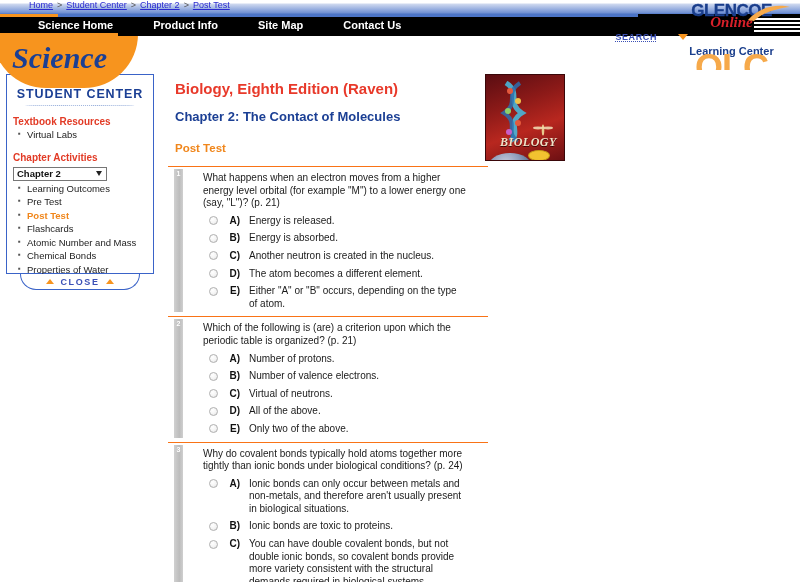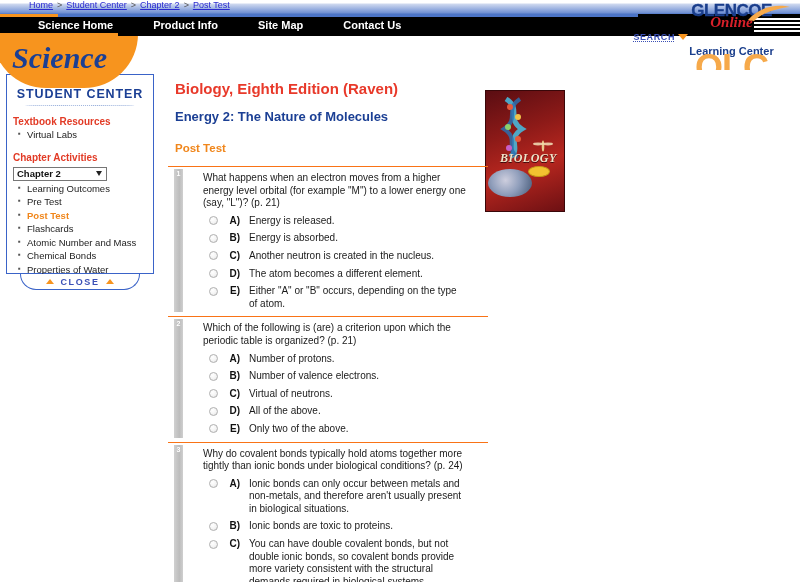--- a/index.html
+++ b/index.html
@@ -56,21 +56,21 @@
     background:#f7941e; z-index:6;
   }
   .blue-strip-top{
     position:absolute; left:58px; top:14px; width:580px; height:3px;
     background:#4c74c6; z-index:6;
   }
 
   
   .search-box{
     position:absolute; right:112px; top:32px;
-    display:flex; align-items:center; gap:3px;
+    display:flex; align-items:center; gap:21px;
     z-index:7; cursor:pointer;
   }
   .search-label{
     font-size:9px; font-weight:bold; color:#3a4fb5;
     letter-spacing:.6px; text-decoration:underline;
     text-decoration-style:dotted;
   }
   .search-caret{
     width:0;height:0;border-left:5px solid transparent;
     border-right:5px solid transparent;border-top:6px solid #f7941e;
@@ -208,22 +208,22 @@
     color:#1b3f94; font-weight:bold; font-size:13px;
     margin:12px 0 0 10px;
   }
   .posttest-title{
     color:#f0861b; font-weight:bold; font-size:11.5px;
     margin:18px 0 0 10px;
   }
 
   
   .book-cover{
-    position:absolute; left:320px; top:20px;
-    width:80px; height:122px;
+    position:absolute; left:320px; top:4px;
+    width:80px; height:87px;
     background:linear-gradient(160deg,#5a0d12 0%,#8d1a18 35%,#b8271f 62%,#6d1013 100%);
     border:1px solid #3a0709;
     overflow:hidden;
   }
   .bc-helix{
     position:absolute; left:10px; top:6px; width:40px; height:62px;
   }
   .bc-word{
     position:absolute; left:14px; top:60px;
     font-family:"Liberation Serif", serif;
@@ -389,21 +389,21 @@
     <svg class="bc-fly" viewBox="0 0 22 14">
       <ellipse cx="11" cy="7" rx="1.3" ry="5.5" fill="#e8c98c"></ellipse>
       <ellipse cx="6" cy="5" rx="5" ry="1.4" fill="#f3e2b8" opacity=".85"></ellipse>
       <ellipse cx="16" cy="5" rx="5" ry="1.4" fill="#f3e2b8" opacity=".85"></ellipse>
     </svg>
     <div class="bc-word">BIOLOGY</div>
     <div class="bc-seal"></div>
   </div>
 
   <div class="book-title">Biology, Eighth Edition (Raven)</div>
-  <div class="chapter-title">Energy 2: The Nature of Molecules</div>
+  <div class="chapter-title">Chapter 2: The Contact of Molecules</div>
   <div class="posttest-title">Post Test</div>
 
   <div class="quiz">
 
     <div class="qblock">
       <div class="qnum-bar">
         <span>1</span>
       </div>
       <div class="qtext">What happens when an electron moves from a higher energy level orbital (for example "M") to a lower energy one (say, "L")? (p. 21)</div>
       <div class="opt">

